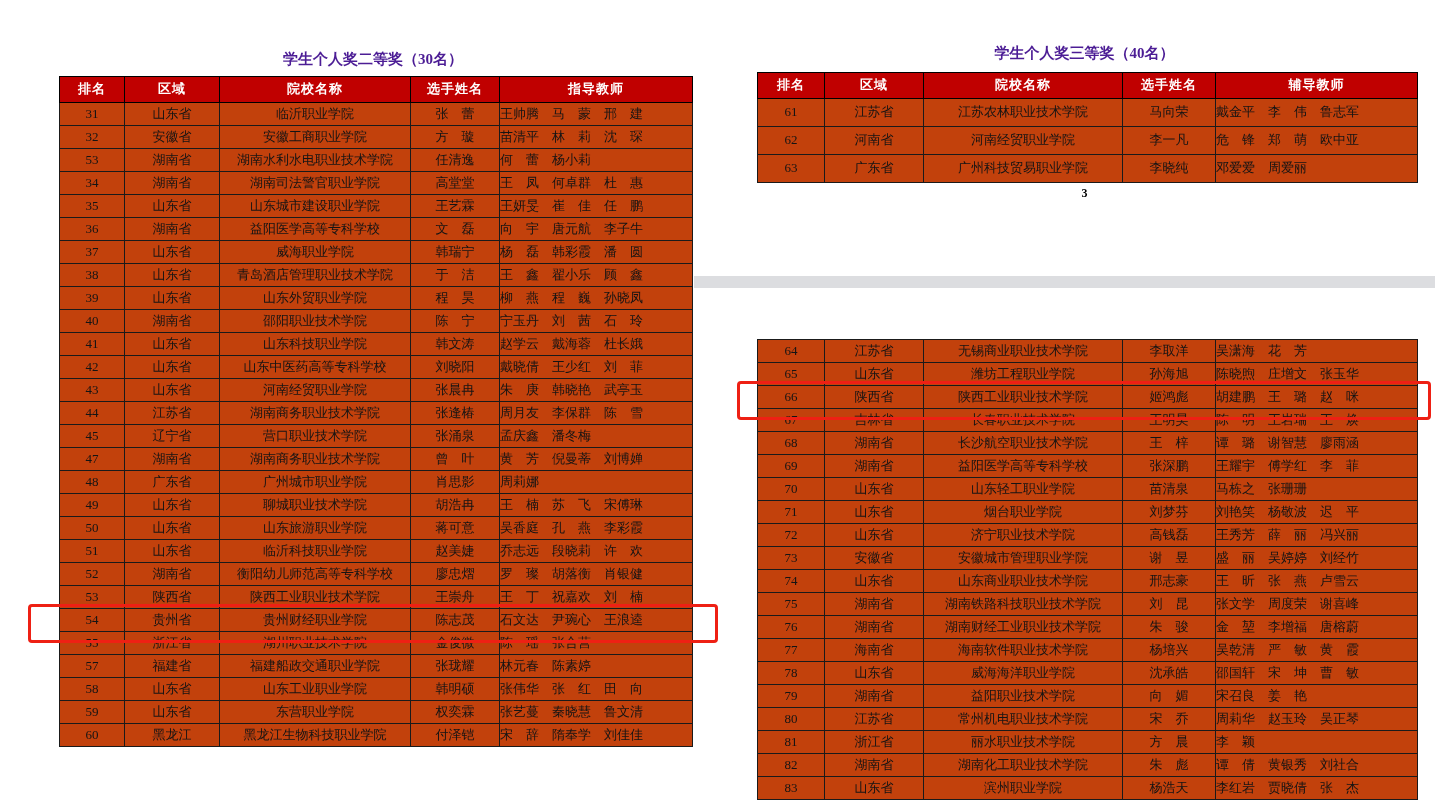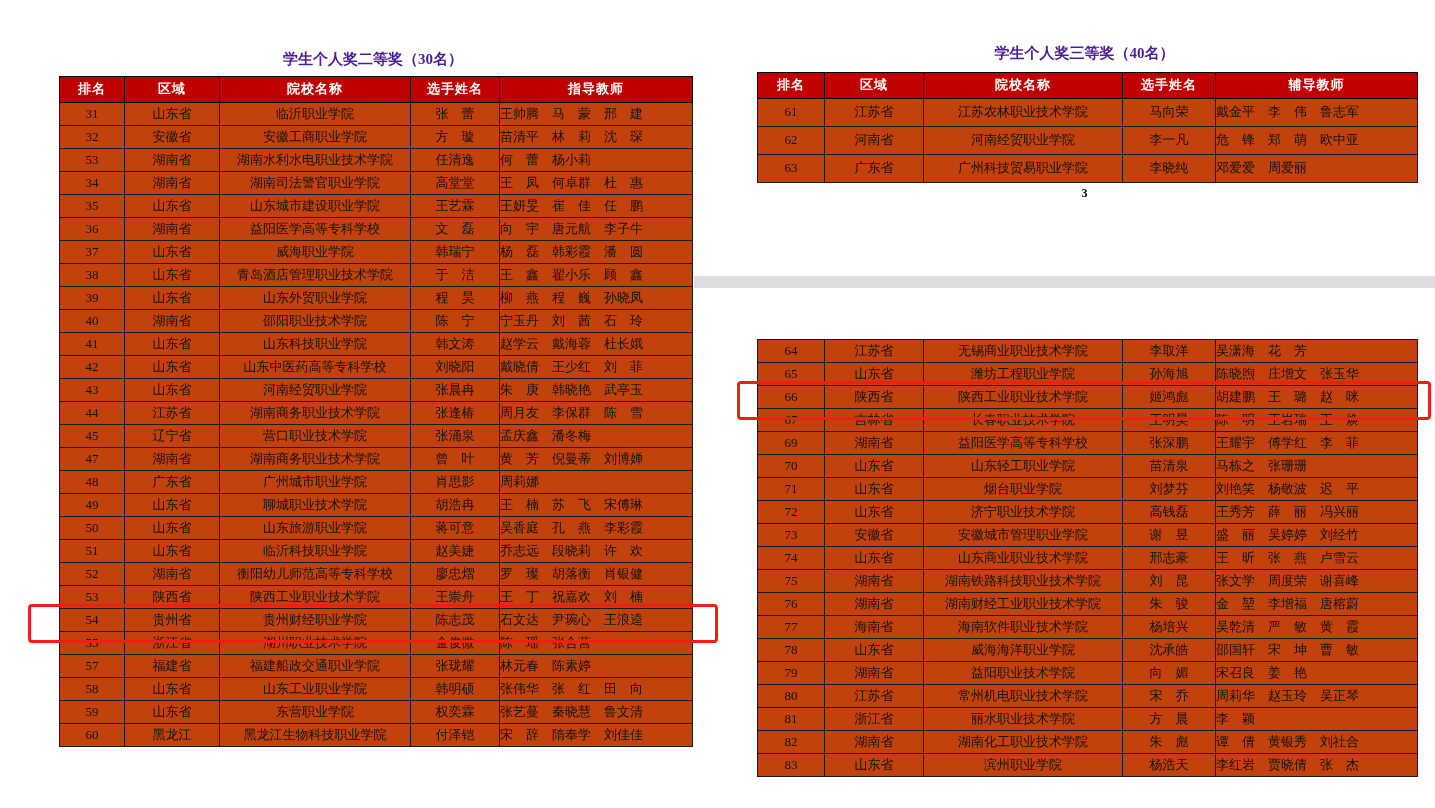--- a/index.html
+++ b/index.html
@@ -357,20 +357,27 @@
         <td>胡建鹏　王　璐　赵　咪</td>
       </tr>
       <tr>
         <td>67</td>
         <td>吉林省</td>
         <td>长春职业技术学院</td>
         <td>王明昊</td>
         <td>陈　明　王岩瑞　王　焕</td>
       </tr>
       <tr>
+        <td>68</td>
+        <td>湖南省</td>
+        <td>长沙航空职业技术学院</td>
+        <td>王　梓</td>
+        <td>谭　璐　谢智慧　廖雨涵</td>
+      </tr>
+      <tr>
         <td>69</td>
         <td>湖南省</td>
         <td>益阳医学高等专科学校</td>
         <td>张深鹏</td>
         <td>王耀宇　傅学红　李　菲</td>
       </tr>
       <tr>
         <td>70</td>
         <td>山东省</td>
         <td>山东轻工职业学院</td>

